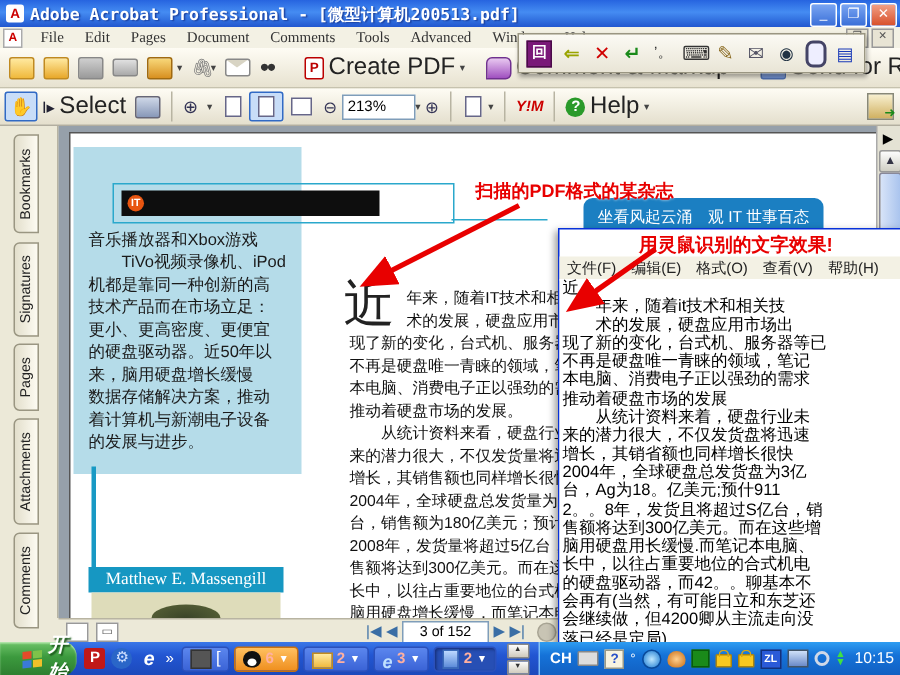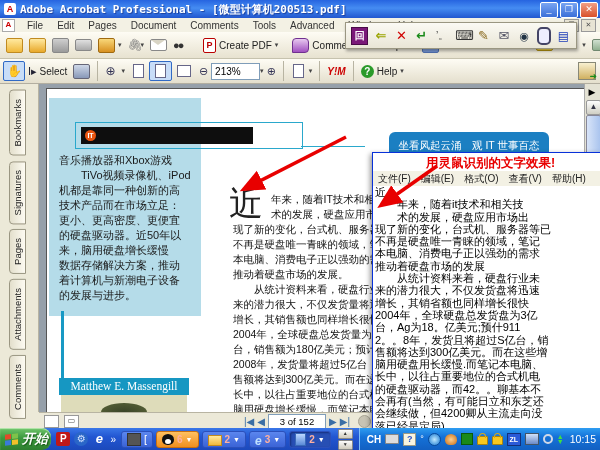--- a/index.html
+++ b/index.html
@@ -16,32 +16,32 @@
   .winbtns{position:absolute;right:2px;top:2px;display:flex;gap:2px;}
   .winbtn{width:16px;height:14px;border:1px solid #fff;border-radius:2px;font-size:9px;line-height:12px;
     text-align:center;color:#fff;background:linear-gradient(#79a5f2,#3a6fd8);}
   .winbtn.close{background:linear-gradient(#f1a086,#d8502a);}
 
   
   .menubar{position:absolute;left:0;top:18px;width:600px;height:14px;background:#f3f1e4;border-bottom:1px solid #d8d4c0;
     display:flex;align-items:center;font-size:10px;color:#333;}
   .menubar .pdficon{width:11px;height:11px;margin:0 5px 0 2px;background:#fff;border:1px solid #aaa;color:#c00;
     font-size:8px;font-weight:bold;text-align:center;line-height:10px;}
-  .menu-item{padding:0 7px;white-space:nowrap;font-family:Liberation Sans, sans-serif;}
+  .menu-item{padding:0 7px;white-space:nowrap;font-family:Liberation Serif, serif;}
   .docwinbtns{position:absolute;right:4px;top:19px;display:flex;gap:2px;z-index:1;}
   .docwinbtn{width:13px;height:11px;border:1px solid #999;background:#e8e4d4;font-size:7px;line-height:10px;text-align:center;color:#555;}
 
   
   .toolbar1{position:absolute;left:0;top:32px;width:600px;height:27px;
     background:linear-gradient(#fefcf4,#e7e2d0);border-bottom:1px solid #c6c2ae;display:flex;align-items:center;padding-left:3px;box-sizing:border-box;}
   .toolbar2{position:absolute;left:0;top:59px;width:600px;height:25px;
     background:linear-gradient(#fefcf4,#e4dfcd);border-bottom:1px solid #b2aea0;display:flex;align-items:center;padding-left:3px;box-sizing:border-box;}
   .tsep{width:1px;height:20px;background:#b8b4a2;margin:0 4px;}
   .tbtn{display:flex;align-items:center;gap:3px;padding:2px 3px;border-radius:2px;}
-  .tbtn .lbl{font-size:10px;color:#222;white-space:nowrap;}
+  .tbtn .lbl{font-size:16px;color:#222;white-space:nowrap;}
   .carat{font-size:7px;color:#444;}
   .ic{display:inline-block;width:15px;height:13px;border-radius:2px;position:relative;}
   .ic-folder{background:linear-gradient(#ffe9a0,#f0b93c);border:1px solid #c08a20;}
   .ic-folder2{background:linear-gradient(#ffe9a0,#e8a82a);border:1px solid #c08a20;}
   .ic-save{background:linear-gradient(#cfcfcf,#9a9a9a);border:1px solid #888;}
   .ic-print{background:linear-gradient(#e0e0e0,#aaa);border:1px solid #888;height:10px;}
   .ic-organizer{background:linear-gradient(#f8d87a,#d89020);border:1px solid #a06a10;}
   .ic-clip{color:#777;font-size:12px;width:10px;}
   .ic-mail{background:#fff;border:1px solid #888;height:10px;}
   .ic-mail:after{content:"";position:absolute;left:0;top:0;border:5px solid transparent;border-top:5px solid #d8d4c4;border-width:5px 7px 0 7px;}
@@ -129,21 +129,21 @@
   .rmenu .rmenu-item{padding:0 5px;white-space:nowrap;}
   .rbody{position:absolute;left:0;top:33px;width:100%;bottom:0;background:#fff;overflow:hidden;
     font-size:11px;line-height:12.3px;color:#000;padding-left:2px;box-sizing:border-box;white-space:nowrap;}
 
   
   .arrows{position:absolute;left:0;top:0;width:600px;height:450px;z-index:40;pointer-events:none;}
 
   
   .taskbar{position:absolute;left:0;top:428px;width:600px;height:22px;z-index:50;
     background:linear-gradient(#3a77e8,#2256d2 40%,#1c49bb);display:flex;align-items:center;}
-  .startbtn{height:22px;width:74px;border-radius:0 9px 9px 0;display:flex;align-items:center;gap:4px;padding-left:5px;box-sizing:border-box;
+  .startbtn{height:22px;width:74px;border-radius:0 9px 9px 0;display:flex;align-items:center;gap:4px;padding-left:15px;box-sizing:border-box;
     background:linear-gradient(#6fc46a,#3c9a3e 45%,#2e7f30);box-shadow:inset 0 1px 1px #b8e8b0;}
   .flag{display:grid;grid-template-columns:6px 6px;grid-template-rows:5px 5px;gap:1px;transform:skewY(-6deg);}
   .flag i{display:block;}
   .start-label{color:#fff;font-weight:bold;font-style:italic;font-size:13px;text-shadow:1px 1px 1px #1a5a1a;}
   .ql{display:flex;align-items:center;gap:4px;padding:0 5px;}
   .qlic{width:14px;height:14px;font-size:10px;line-height:14px;text-align:center;border-radius:2px;}
   .qlic.p{background:#c01818;color:#fff;font-weight:bold;}
   .qlic.gear{background:#2a66c8;color:#cfe0ff;border-radius:50%;}
   .qlic.ie{color:#fff;font-style:italic;font-weight:bold;font-size:13px;background:transparent;}
   .ql .more{color:#fff;font-size:10px;}
@@ -401,20 +401,21 @@
         <div>风云人物启示录　启示你的未来</div>
       </div>
     </div>
     <div class="vscroll">
       <span class="hidebtn">▶</span>
       <span class="upbtn">▲</span>
       <span class="thumb"></span>
     </div>
   </div>
 
+  <div class="scan-note">扫描的PDF格式的某杂志</div>
 
   <div class="statusbar">
     <span class="sb-ic"></span>
     <span class="sb-ic">▭</span>
     <span class="navgroup">
       <span class="navbtn">|◀</span>
       <span class="navbtn">◀</span>
       <span class="pagenum">3 of 152</span>
       <span class="navbtn">▶</span>
       <span class="navbtn">▶|</span>

